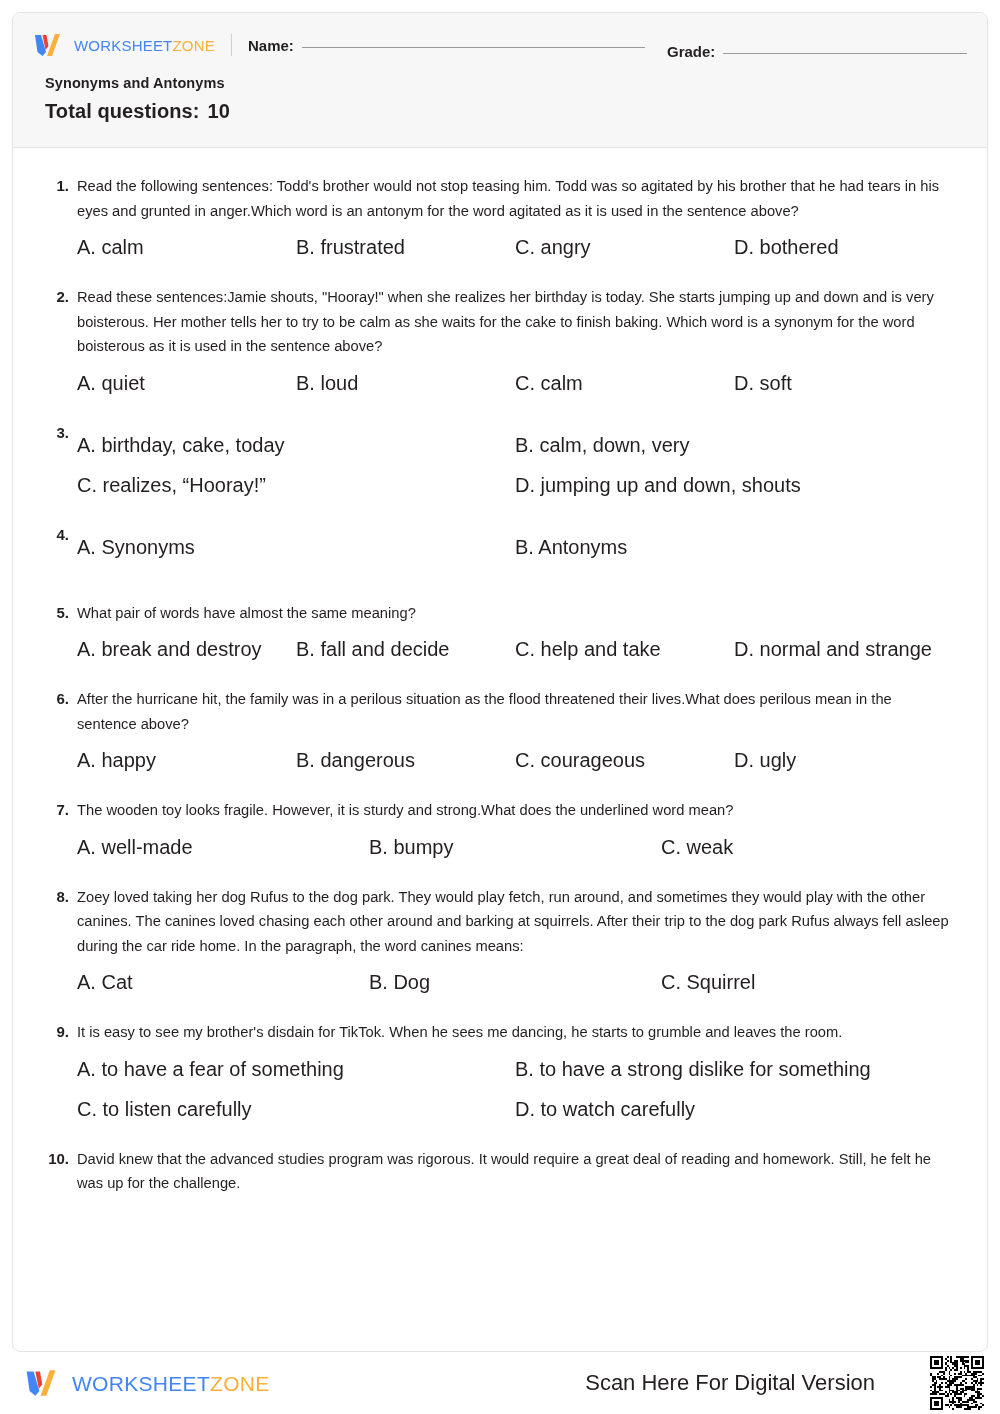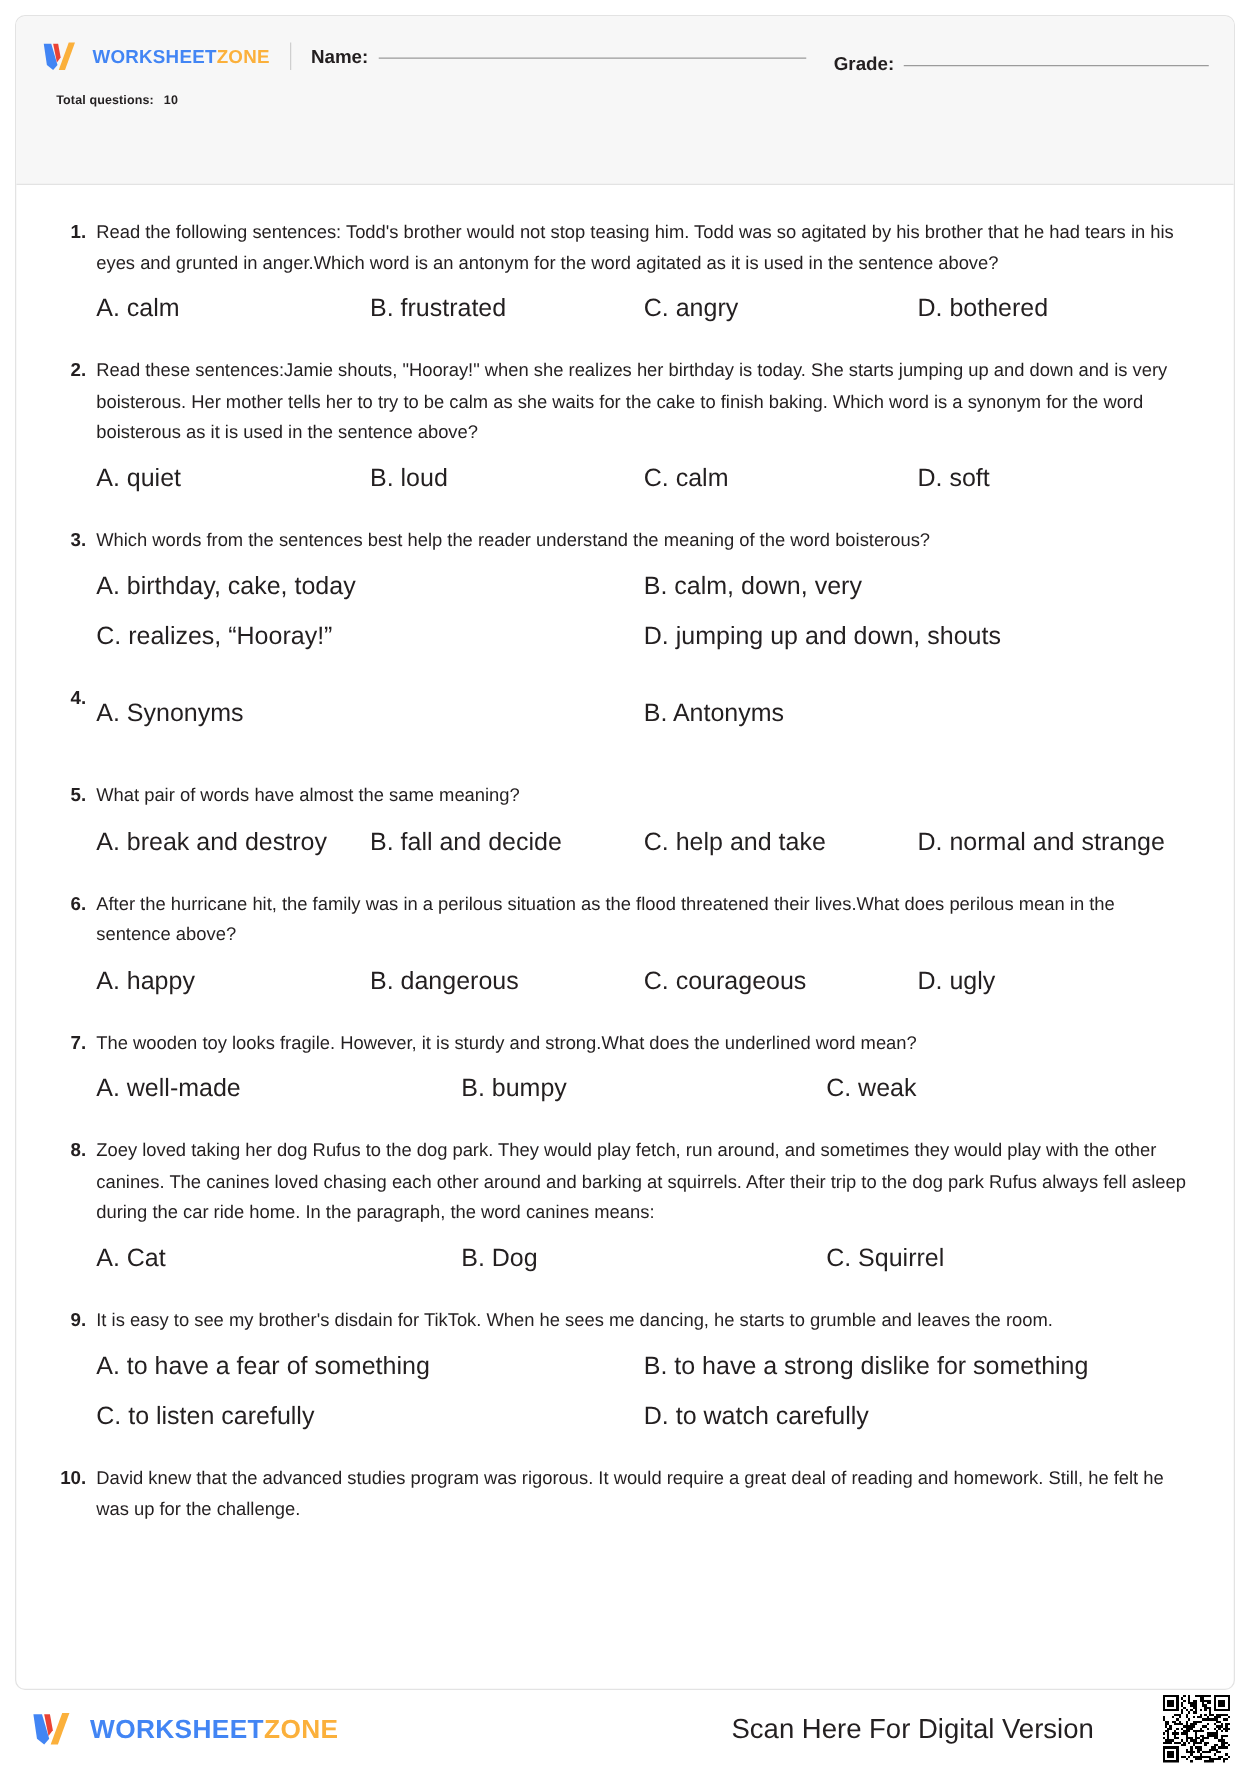--- a/index.html
+++ b/index.html
@@ -48,21 +48,21 @@
     width: 34px;
     height: 26px;
     position: relative;
     flex: 0 0 auto;
     margin-right: 7px;
   }
   .logo-mark svg { display: block; }
 
   .logo-word {
     font-size: 15px;
-    font-weight: 700;
+    font-weight: 400;
     letter-spacing: 0.2px;
     white-space: nowrap;
     line-height: 1;
   }
   .logo-word .ws { color: #4285f4; }
   .logo-word .zn { color: #fbb03b; }
 
   .logo-divider {
     width: 1px;
     height: 22px;
@@ -97,21 +97,21 @@
     padding: 16px 0 0 32px;
   }
   .meta-title {
     font-size: 14.5px;
     font-weight: 700;
     color: #231f20;
     margin-bottom: 9px;
     letter-spacing: 0.1px;
   }
   .meta-total {
-    font-size: 10px;
+    font-size: 20px;
     font-weight: 700;
     color: #231f20;
     letter-spacing: 0.1px;
   }
   .meta-total .count { font-weight: 700; margin-left: 8px; }
 
   
   .body {
     padding: 26px 34px 0 34px;
   }
@@ -227,20 +227,21 @@
         <span class="field-line"></span>
       </span>
 
       <span class="field field-grade">
         <span class="field-label">Grade:</span>
         <span class="field-line"></span>
       </span>
     </div>
 
     <div class="meta">
+      <div class="meta-title">Synonyms and Antonyms</div>
       <div class="meta-total"><span>Total questions:</span><span class="count">10</span></div>
     </div>
   </div>
 
   <div class="body" id="questions-list">
       <div class="question">
         <div class="q-num">1.</div>
         <div class="q-body">
           <div class="q-text">Read the following sentences: Todd's brother would not stop teasing him. Todd was so agitated by his brother that he had tears in his eyes and grunted in anger.Which word is an antonym for the word agitated as it is used in the sentence above?</div>
           <div class="options cols-4"><span class="opt">A. calm</span><span class="opt">B. frustrated</span><span class="opt">C. angry</span><span class="opt">D. bothered</span></div>
@@ -249,21 +250,20 @@
       <div class="question">
         <div class="q-num">2.</div>
         <div class="q-body">
           <div class="q-text">Read these sentences:Jamie shouts, "Hooray!" when she realizes her birthday is today. She starts jumping up and down and is very boisterous. Her mother tells her to try to be calm as she waits for the cake to finish baking. Which word is a synonym for the word boisterous as it is used in the sentence above?</div>
           <div class="options cols-4"><span class="opt">A. quiet</span><span class="opt">B. loud</span><span class="opt">C. calm</span><span class="opt">D. soft</span></div>
         </div>
       </div>
       <div class="question">
         <div class="q-num">3.</div>
         <div class="q-body">
-          <div class="q-text">Which words from the sentences best help the reader understand the meaning of the word boisterous?</div>
           <div class="options cols-2"><span class="opt">A. birthday, cake, today</span><span class="opt">B. calm, down, very</span><span class="opt">C. realizes, “Hooray!”</span><span class="opt">D. jumping up and down, shouts</span></div>
         </div>
       </div>
       <div class="question">
         <div class="q-num">4.</div>
         <div class="q-body">
           <div class="options cols-2"><span class="opt">A. Synonyms</span><span class="opt">B. Antonyms</span></div>
         </div>
       </div>
       <div class="question">

